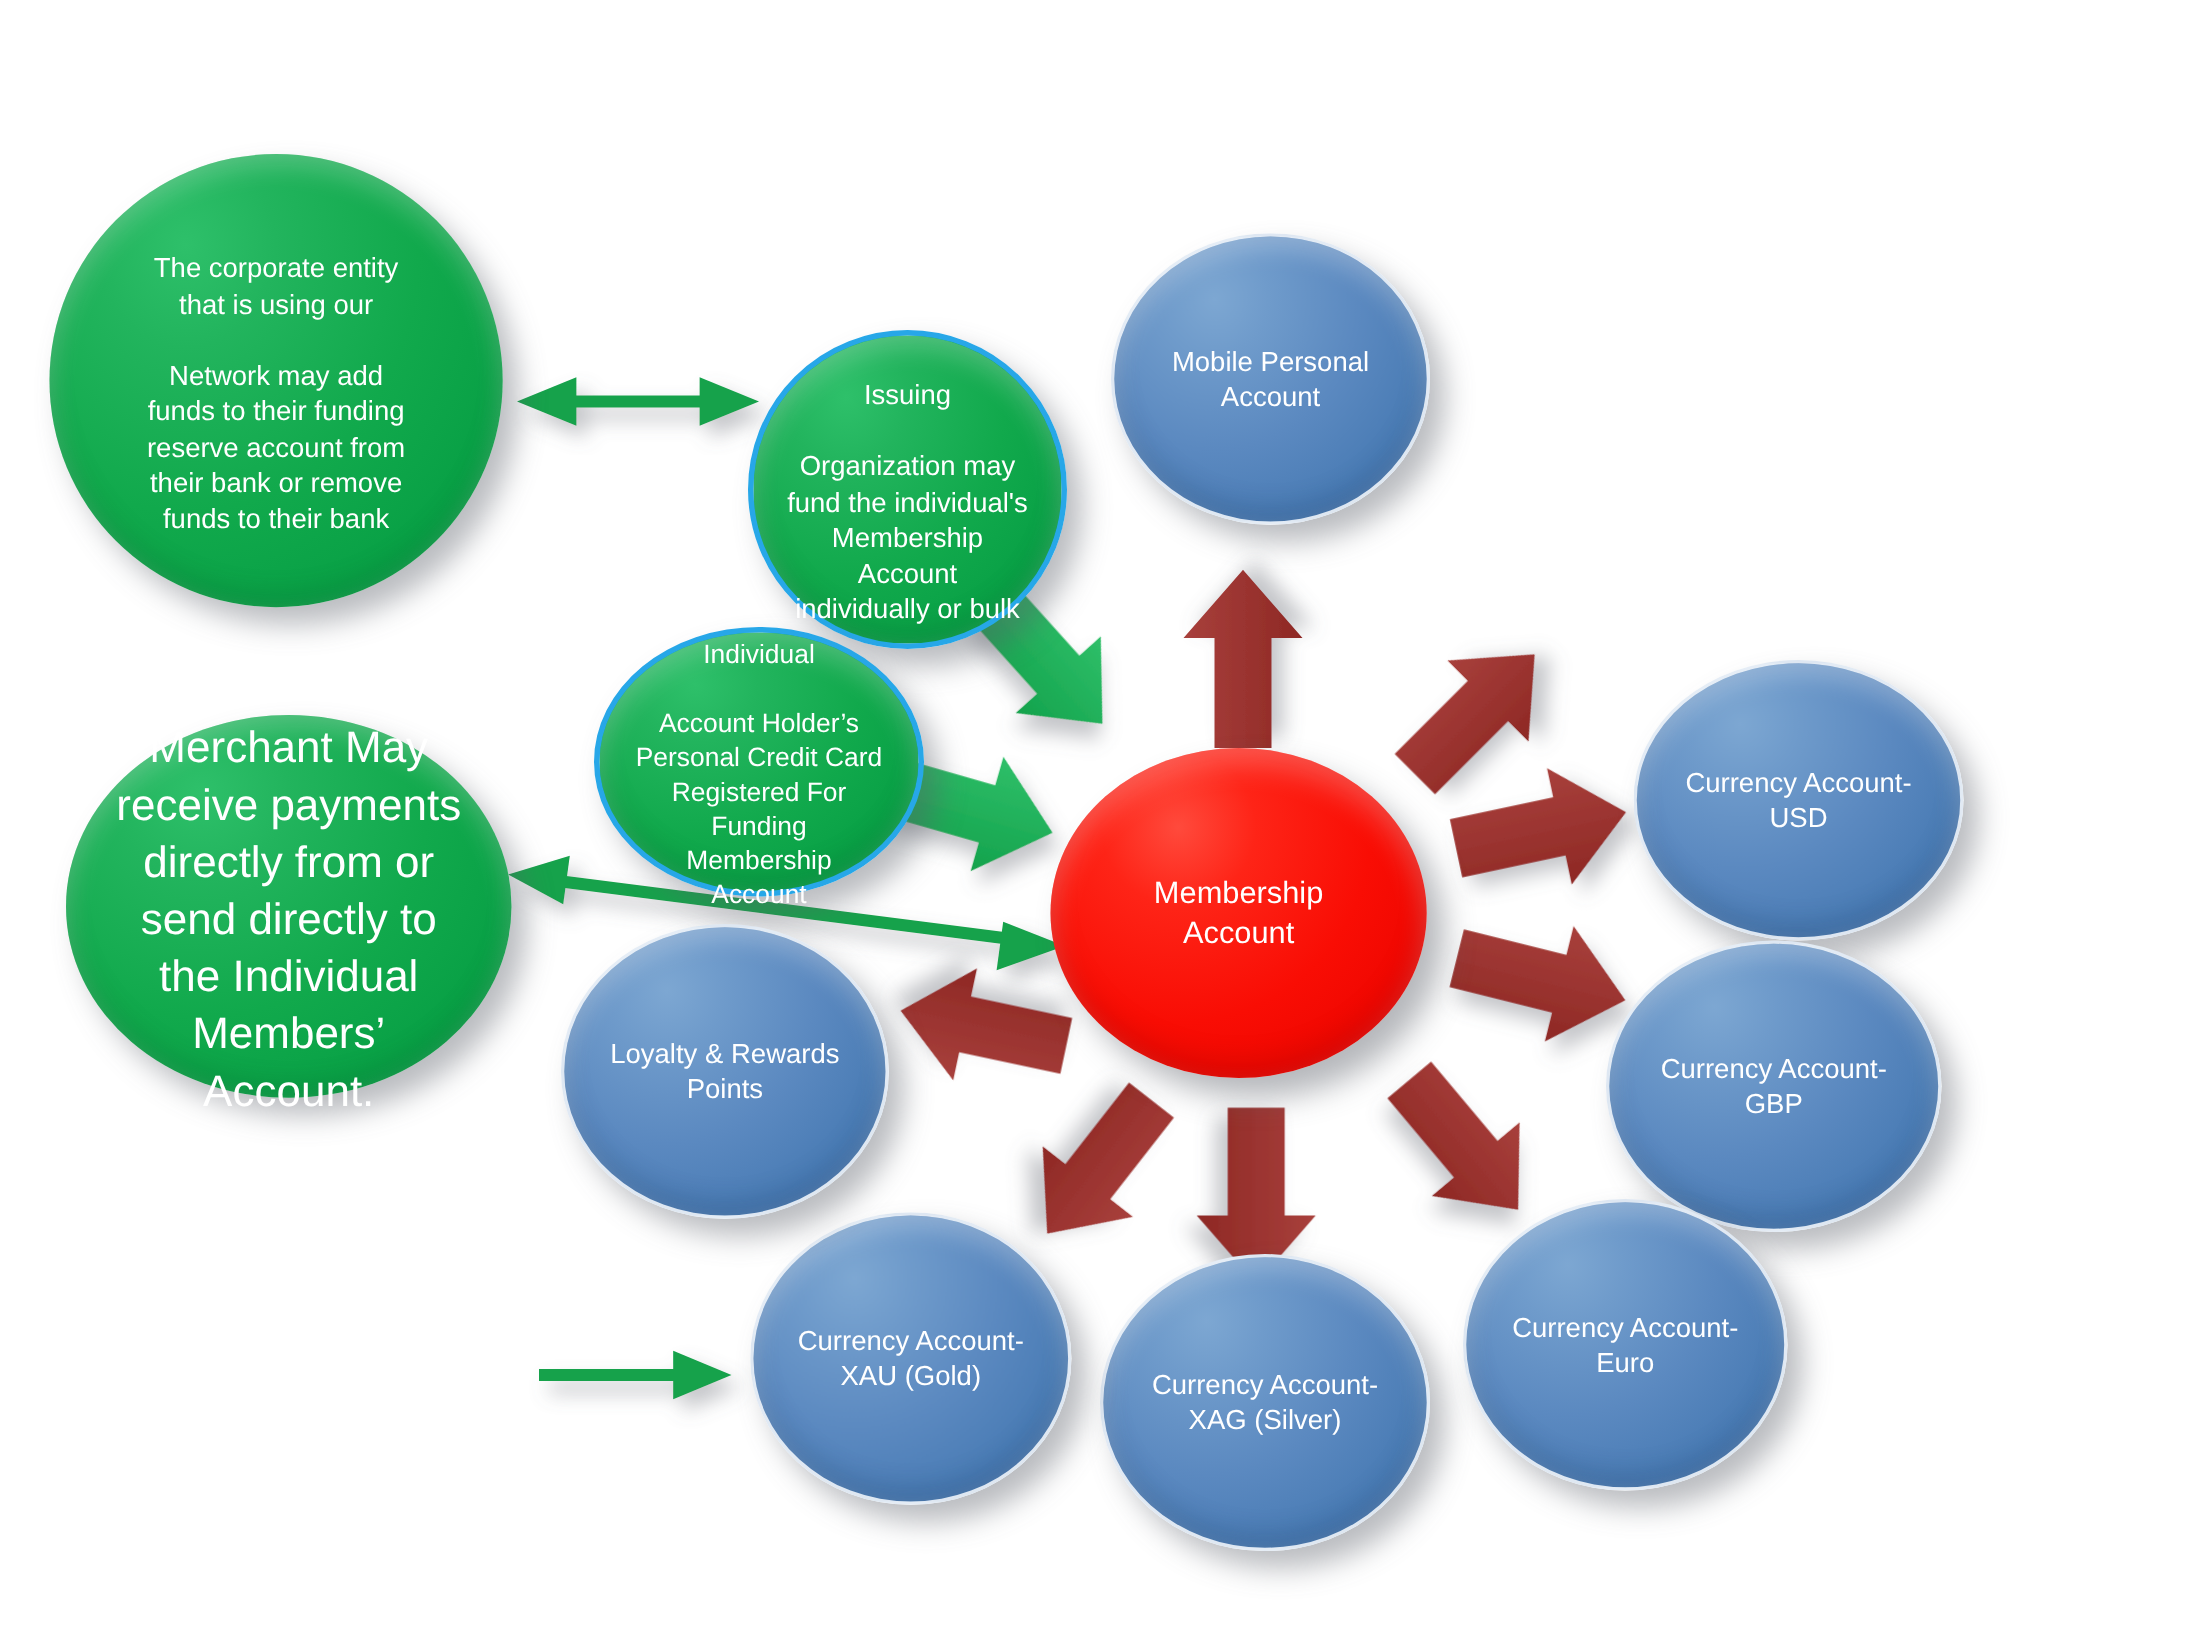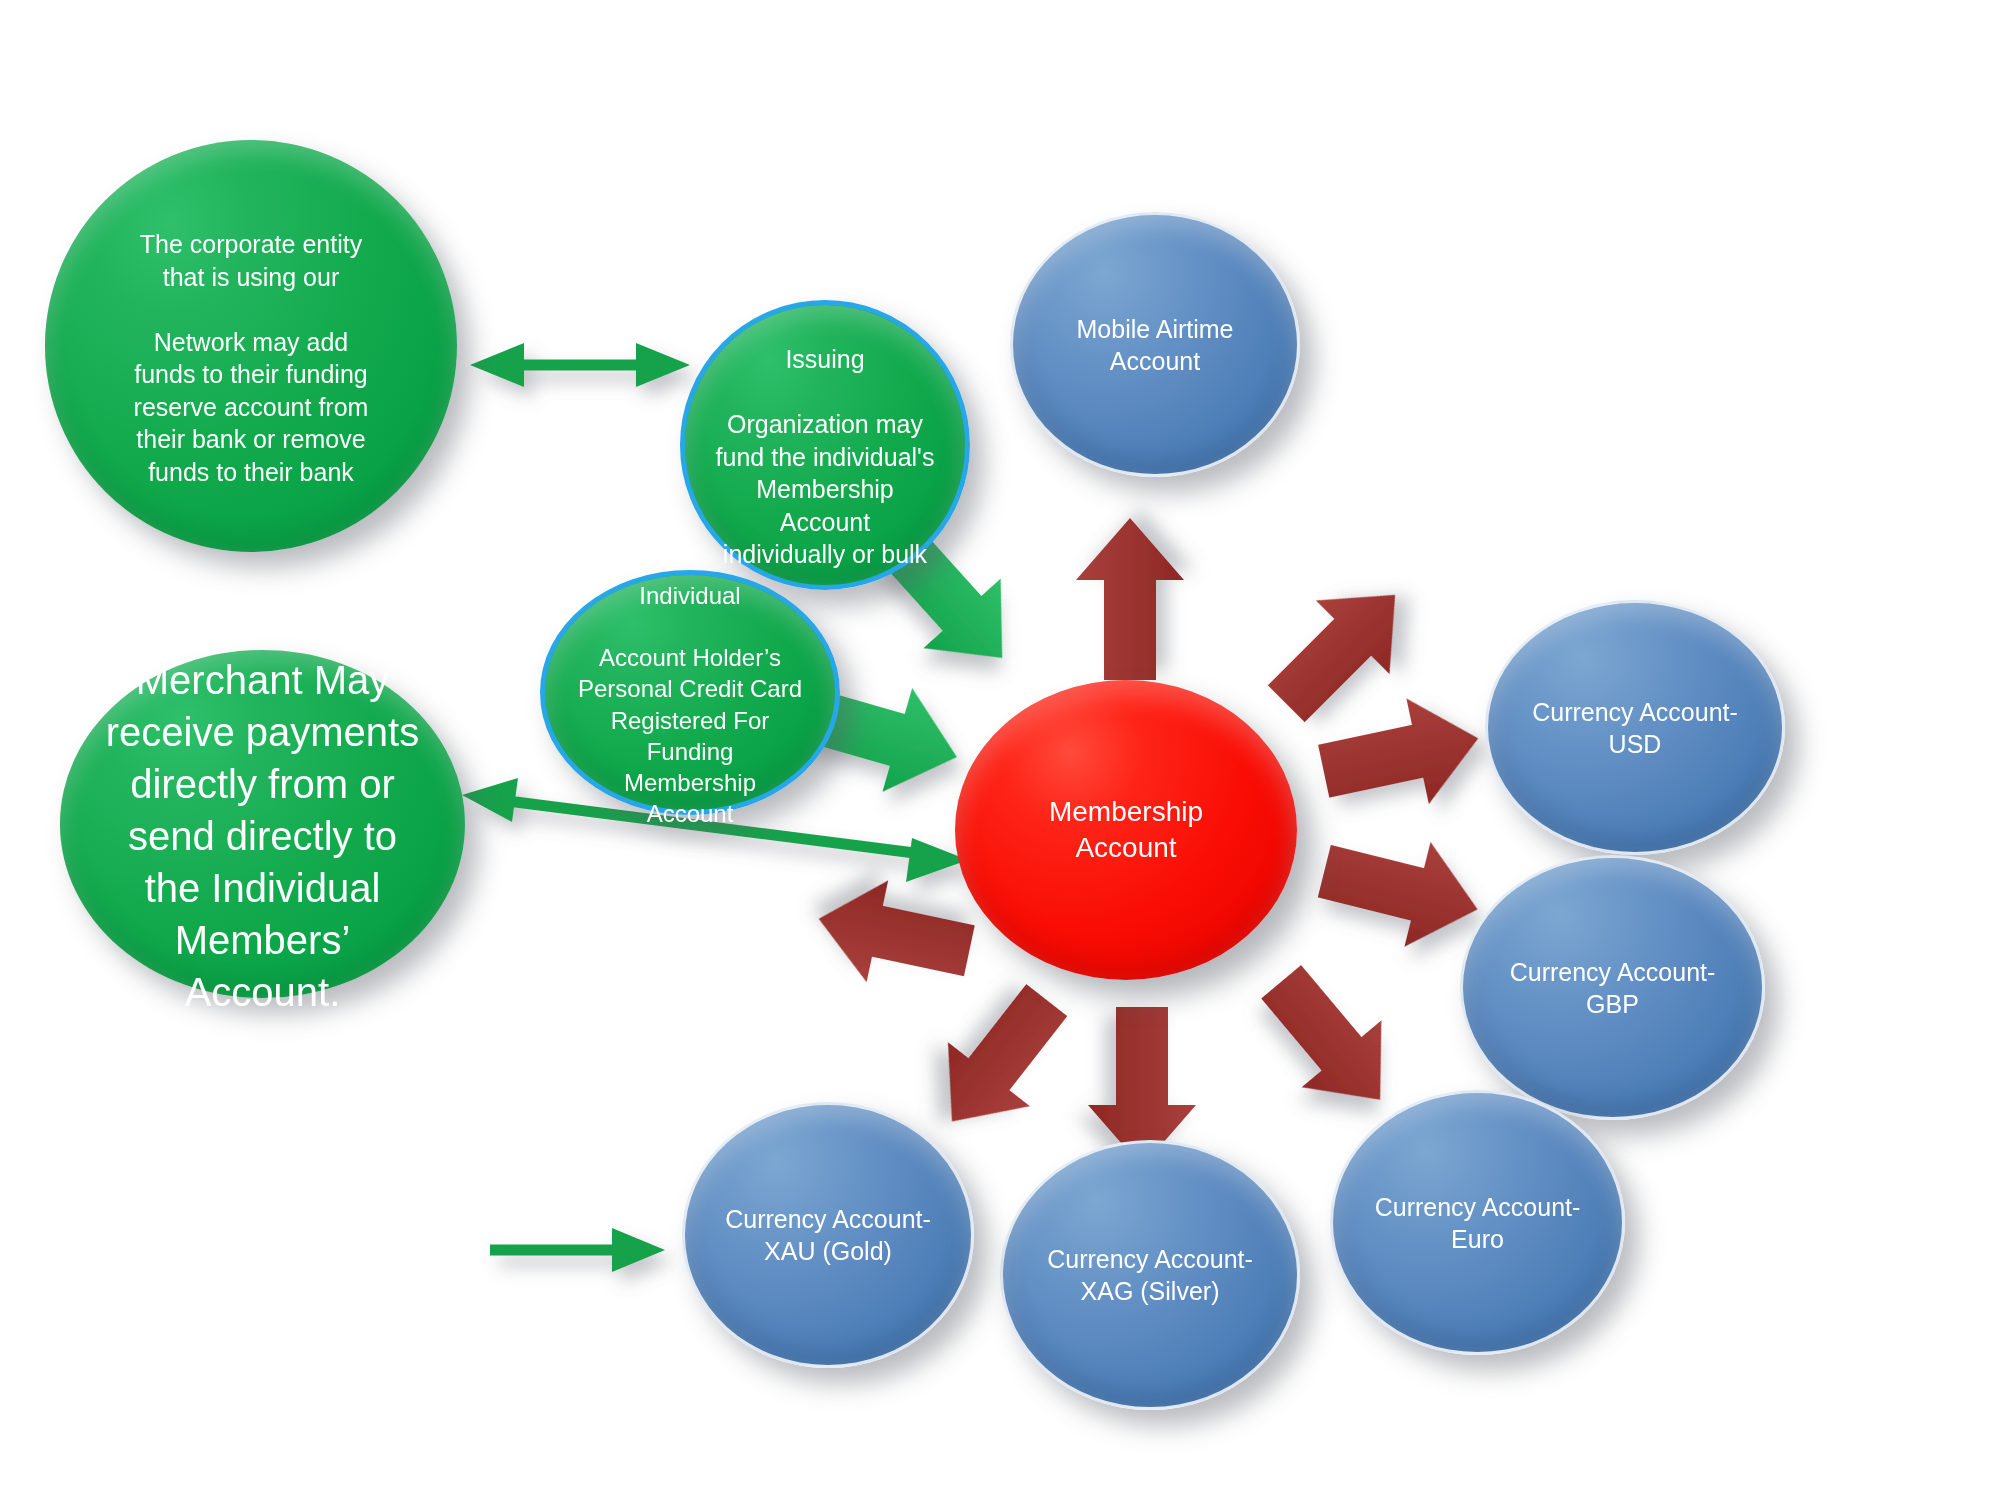--- a/index.html
+++ b/index.html
@@ -174,21 +174,21 @@
 Account Holder’s
 Personal Credit Card
 Registered For
 Funding
 Membership
 Account</span>
   </div>
 
 
   <div class="node blue" style="left:1010px;top:212px;width:290px;height:265px;">
-    <span class="lbl">Mobile Airtime
+    <span class="lbl">Mobile Personal
 Account</span>
   </div>
 
 
   <div class="node blue" style="left:1485px;top:600px;width:300px;height:255px;">
     <span class="lbl">Currency Account-
 USD</span>
   </div>
 
   <div class="node blue" style="left:1460px;top:855px;width:305px;height:265px;">
@@ -204,19 +204,23 @@
   <div class="node blue" style="left:1000px;top:1140px;width:300px;height:270px;">
     <span class="lbl">Currency Account-
 XAG (Silver)</span>
   </div>
 
   <div class="node blue" style="left:682px;top:1102px;width:292px;height:266px;">
     <span class="lbl">Currency Account-
 XAU (Gold)</span>
   </div>
 
+  <div class="node blue" style="left:510px;top:840px;width:298px;height:268px;">
+    <span class="lbl">Loyalty &amp; Rewards
+Points</span>
+  </div>
 
   <div class="node red" style="left:955px;top:680px;width:342px;height:300px;">
     <span class="lbl" style="font-size:28px;">Membership
 Account</span>
   </div>
 
 </div>
 
 </body></html>

